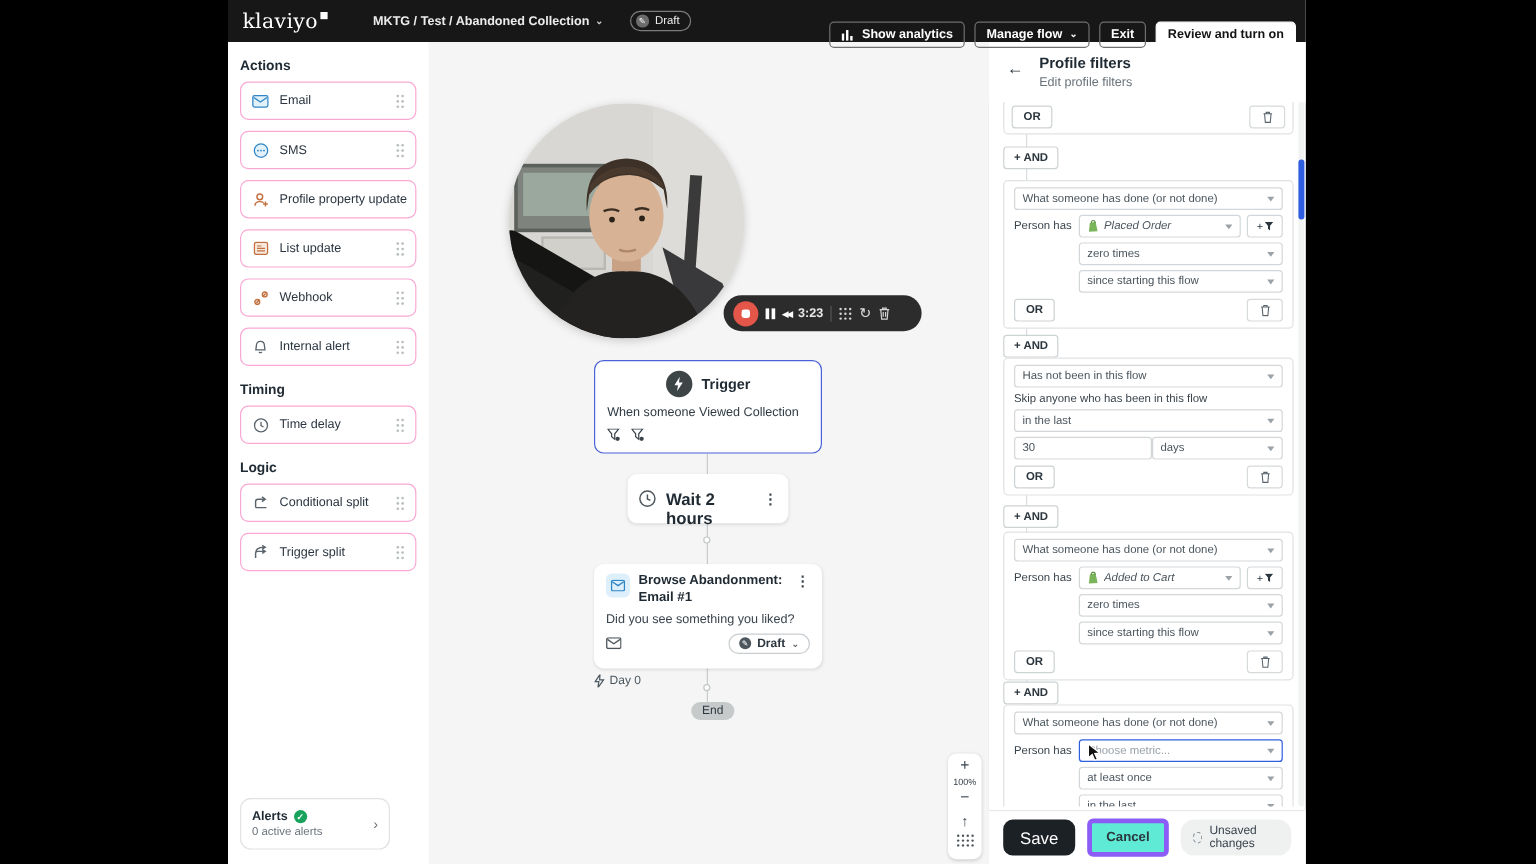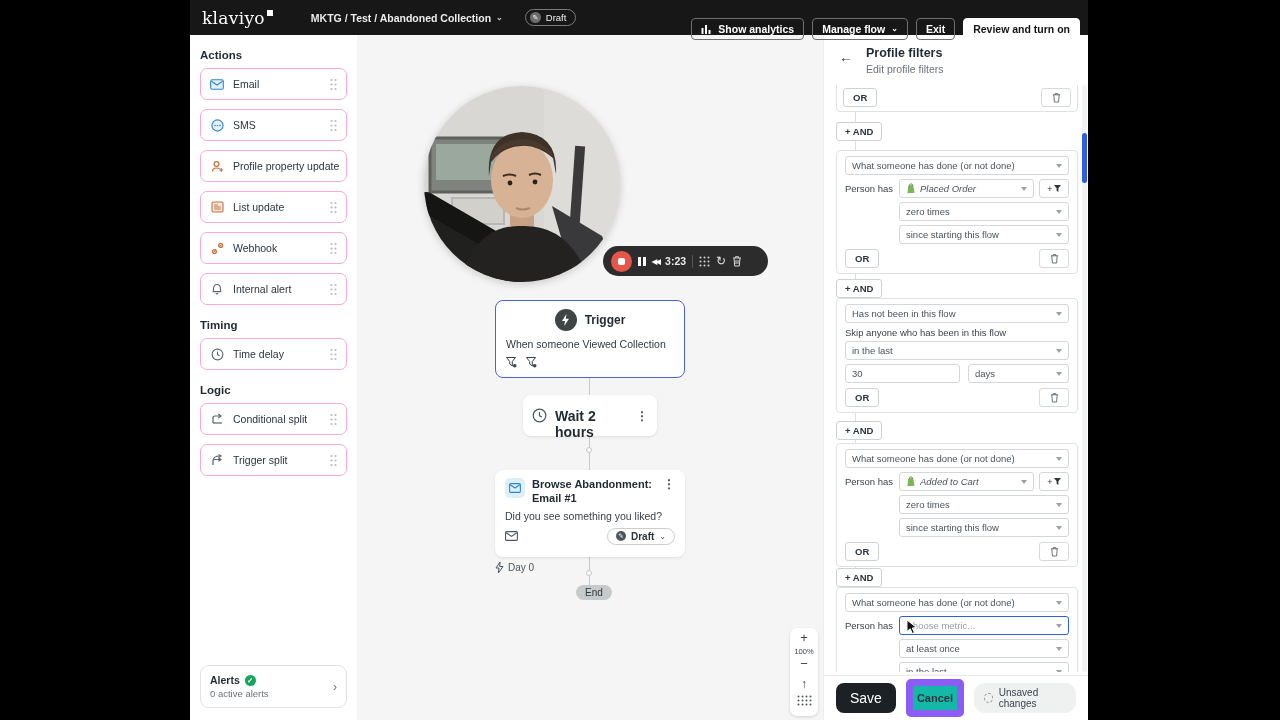--- a/index.html
+++ b/index.html
@@ -20,21 +20,21 @@
   .tbtn{height:22px;border:1px solid #6f6f6f;border-radius:4px;background:transparent;color:#fff;font-size:10.5px;font-weight:700;display:flex;align-items:center;gap:6px;padding:0 9px;cursor:pointer;font-family:inherit;margin-top:22px;}
   .tbtn.primary{background:#fff;color:#141414;border-color:#fff;}
   .tbtn .cv{font-size:8px;}
 
   
   .sidebar{position:absolute;left:0;top:35px;width:167px;bottom:0;background:#fff;z-index:10;}
   .side-title{margin:14px 0 7px 10px;font-size:11.5px;font-weight:700;color:#1f2a33;}
   .card{margin:0 10px 9px 10px;height:32px;border:1px solid #f9a8d4;border-radius:7px;display:flex;align-items:center;gap:8px;padding:0 8px;background:#fff;}
   .card .lbl{font-size:10.5px;color:#2a3540;flex:1;white-space:nowrap;}
   .iconbox{width:16px;height:16px;display:flex;align-items:center;justify-content:center;flex:none;}
-  .alerts{position:absolute;left:10px;bottom:12px;width:147px;height:43px;border:1px solid #e0e2e3;border-radius:9px;background:#fff;display:flex;align-items:center;padding:0 9px;}
+  .alerts{position:absolute;left:10px;bottom:12px;width:125px;height:43px;border:1px solid #e0e2e3;border-radius:9px;background:#fff;display:flex;align-items:center;padding:0 9px;}
   .alerts .at{font-size:10.5px;font-weight:700;color:#1f2a33;display:flex;align-items:center;gap:5px;}
   .alerts .as{font-size:9.5px;color:#6a737c;margin-top:2px;}
   .alerts .chev{margin-left:auto;color:#6a737c;font-size:12px;}
   .gcheck{width:11px;height:11px;border-radius:50%;background:#18a35c;color:#fff;font-size:7.5px;display:flex;align-items:center;justify-content:center;}
 
   
   .canvas{position:absolute;left:167px;top:35px;width:466px;bottom:0;background:#f4f5f4;overflow:hidden;}
   .cam{position:absolute;left:67px;top:51px;width:196px;height:196px;border-radius:50%;overflow:hidden;box-shadow:0 2px 8px rgba(0,0,0,.18);}
   .rec{position:absolute;left:246px;top:211px;width:165px;height:30px;background:#2c2c2c;border-radius:16px;display:flex;align-items:center;color:#e9e9e9;padding:0 8px;gap:6px;}
   .rec-stop{width:21px;height:21px;border-radius:50%;background:#e4564a;display:flex;align-items:center;justify-content:center;flex:none;cursor:pointer;}
@@ -98,29 +98,29 @@
   .dd .txt{flex:1;white-space:nowrap;overflow:hidden;}
   .caret{width:0;height:0;border-left:3px solid transparent;border-right:3px solid transparent;border-top:4px solid #9aa2a8;flex:none;margin-left:4px;}
   .prow{display:flex;margin-top:4px;}
   .plabel{width:54px;font-size:9.5px;color:#39434c;padding-top:4px;flex:none;}
   .pcol{flex:1;display:flex;flex-direction:column;gap:4px;min-width:0;}
   .mrow{display:flex;gap:5px;}
   .mrow .dd{flex:1;min-width:0;gap:4px;font-style:italic;}
   .fbtn{width:30px;height:19px;border:1px solid #d3d7d9;border-radius:3px;background:#fff;display:flex;align-items:center;justify-content:center;gap:1px;cursor:pointer;flex:none;font-size:9px;color:#2b353d;}
   .orrow{display:flex;justify-content:space-between;margin-top:5px;}
   .skiplbl{font-size:9.5px;color:#39434c;margin:4px 0 3px 0;}
-  .inrow{display:flex;gap:8px;margin-top:4px;}
+  .inrow{display:flex;gap:0;margin-top:4px;}
   .numin{width:115px;height:19px;border:1px solid #d3d7d9;border-radius:3px;padding:0 6px;font-size:9.5px;color:#49545c;font-family:inherit;}
   .dd.focus{border:1.5px solid #2f5fe0;}
   .dd.focus .txt{color:#98a1a8;}
   .sb-track{position:absolute;right:1px;top:50px;width:5px;height:587px;background:#f1f2f2;border-radius:3px;}
   .sb-thumb{position:absolute;right:1px;top:98px;width:5px;height:50px;background:#2f5fe0;border-radius:3px;cursor:pointer;}
   .p-foot{position:absolute;left:0;right:0;bottom:0;height:45px;background:#fff;border-top:1px solid #e8eaea;display:flex;align-items:center;padding:0 12px;gap:10px;z-index:4;}
   .savebtn{background:#1c2126;color:#fff;border:none;border-radius:8px;padding:7px 14px;font-size:14px;font-weight:400;cursor:pointer;font-family:inherit;}
-  .cancelbtn{background:#14b8a6;color:#2b353d;border:7px solid #8b5cf6;border-radius:5px;padding:6px 4px;font-size:11px;font-weight:600;cursor:pointer;font-family:inherit;}
+  .cancelbtn{background:#5eead4;color:#2b353d;border:4px solid #8b5cf6;border-radius:5px;padding:6px 12px;font-size:11px;font-weight:600;cursor:pointer;font-family:inherit;}
   .unsaved{background:#eff1f1;border-radius:11px;display:flex;align-items:center;gap:6px;padding:4px 10px;}
   .spinner{width:10px;height:10px;border:1.5px dashed #8a949a;border-radius:50%;display:block;}
   .unsaved .ut{font-size:10px;color:#39434c;}
   .cursor{position:absolute;left:82px;top:584px;z-index:9;}
 </style>
 </head>
 <body>
 
 <div class="stage">
   <div class="app">

